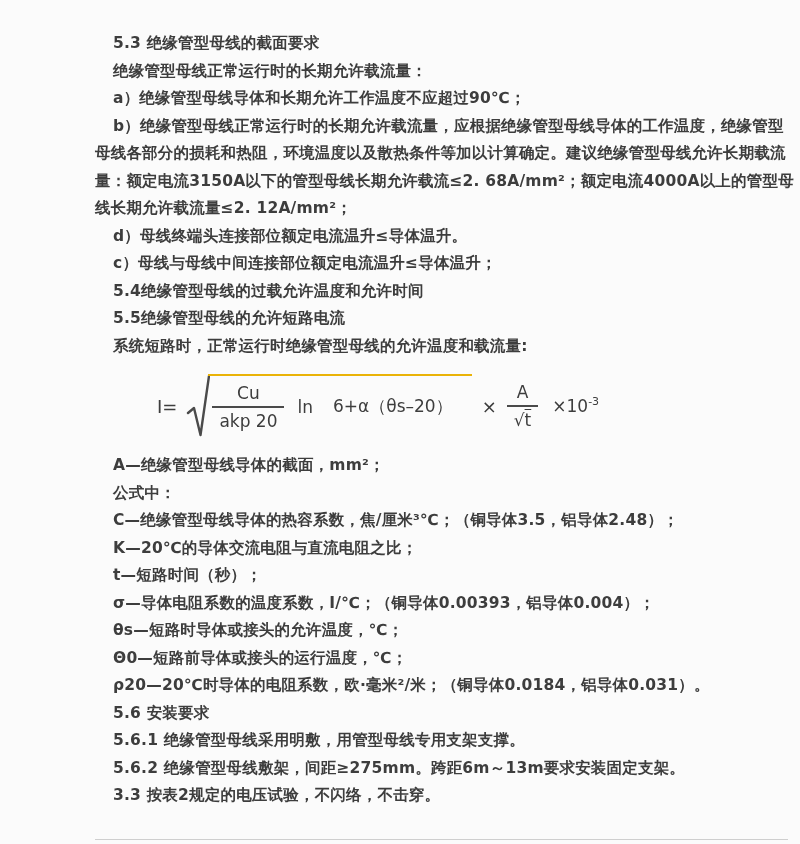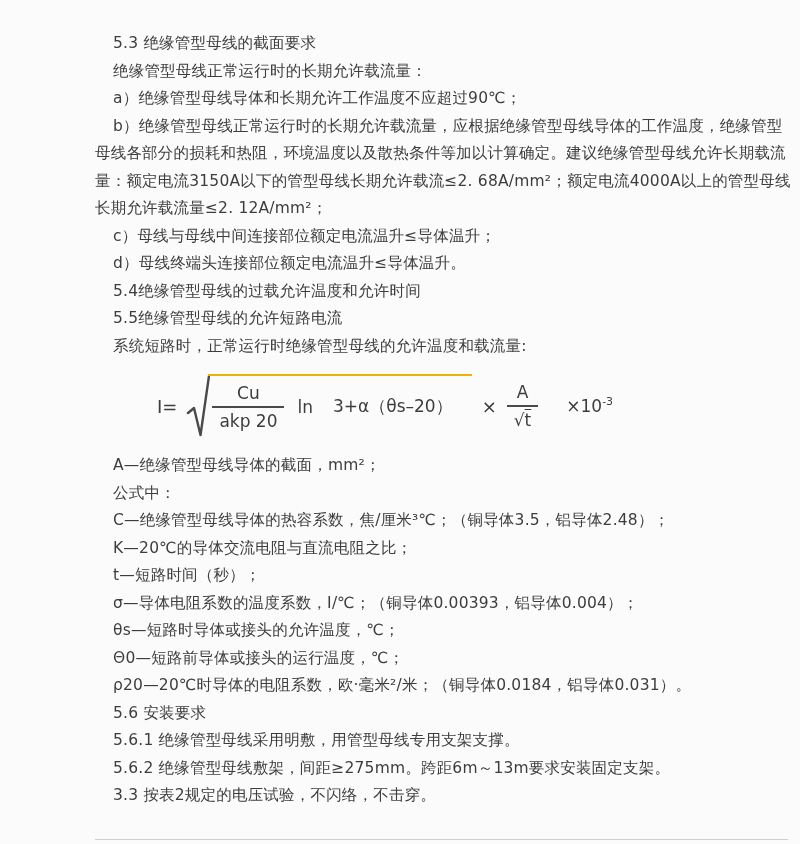--- a/index.html
+++ b/index.html
@@ -18,21 +18,21 @@
     position: relative;
     box-sizing: border-box;
     width: 800px;
     height: 844px;
     padding: 30px 8px 0 95px;
     background: #fbfbfb;
   }
   p.ln {
     margin: 0;
     font-size: 15.5px;
-    font-weight: 400;
+    font-weight: 700;
     line-height: 27.5px;
     text-indent: 18px;
     letter-spacing: 0.2px;
     width: 699px;
   }
   
   .formula {
     display: flex;
     align-items: center;
     margin: 10px 0 10px 62px;
@@ -67,21 +67,21 @@
     display: inline-flex;
     flex-direction: column;
     align-items: center;
     text-align: center;
     line-height: 1.3;
   }
   .frac .num { padding: 0 7px 2px; }
   .frac .den { border-top: 2px solid #4a4a4a; padding: 2px 7px 0; }
   .op { margin: 0 4px; }
   .op.times { margin: 0 10px; font-size: 18px; }
-  .mult { margin-left: 28px; text-align: center; }
+  .mult { margin-left: 14px; text-align: center; }
   .mult sup {
     font-size: 11px;
     vertical-align: super;
     line-height: 0;
   }
   .ol { text-decoration: overline; }
   
   .bottom-rule {
     position: absolute;
     left: 95px;
@@ -93,40 +93,40 @@
 </style>
 </head>
 <body>
 
 <div class="page">
 
   <p class="ln">5.3 绝缘管型母线的截面要求</p>
   <p class="ln">绝缘管型母线正常运行时的长期允许载流量：</p>
   <p class="ln">a）绝缘管型母线导体和长期允许工作温度不应超过90℃；</p>
   <p class="ln">b）绝缘管型母线正常运行时的长期允许载流量，应根据绝缘管型母线导体的工作温度，绝缘管型母线各部分的损耗和热阻，环境温度以及散热条件等加以计算确定。建议绝缘管型母线允许长期载流量：额定电流3150A以下的管型母线长期允许载流≤2. 68A/mm²；额定电流4000A以上的管型母线长期允许载流量≤2. 12A/mm²；</p>
+  <p class="ln">d）母线终端头连接部位额定电流温升≤导体温升。</p>
   <p class="ln">c）母线与母线中间连接部位额定电流温升≤导体温升；</p>
-  <p class="ln">d）母线终端头连接部位额定电流温升≤导体温升。</p>
   <p class="ln">5.4绝缘管型母线的过载允许温度和允许时间</p>
   <p class="ln">5.5绝缘管型母线的允许短路电流</p>
   <p class="ln">系统短路时，正常运行时绝缘管型母线的允许温度和载流量:</p>
 
   <div class="formula">
     <span class="lhs">I=</span>
     <span class="sqrt">
       <svg width="24" height="68" viewBox="0 0 24 68">
         <path d="M2 40 L8 35 L14.5 62 L23 3" stroke="#4a4a4a" stroke-width="2.4" fill="none" stroke-linejoin="round" stroke-linecap="round"></path>
       </svg>
       <span class="sqrt-body">
         <span class="frac">
           <span class="num">Cu</span>
           <span class="den">akp 20</span>
         </span>
         <span class="op">ln</span>
         <span class="frac">
-          <span class="num">3+α（θs–20）</span>
+          <span class="num">6+α（θs–20）</span>
         </span>
       </span>
     </span>
     <span class="op times">×</span>
     <span class="frac">
       <span class="num">A</span>
       <span class="den"><span>√</span><span class="ol">t</span></span>
     </span>
     <span class="op mult"><span>×10</span><sup>-3</sup></span>
   </div>

